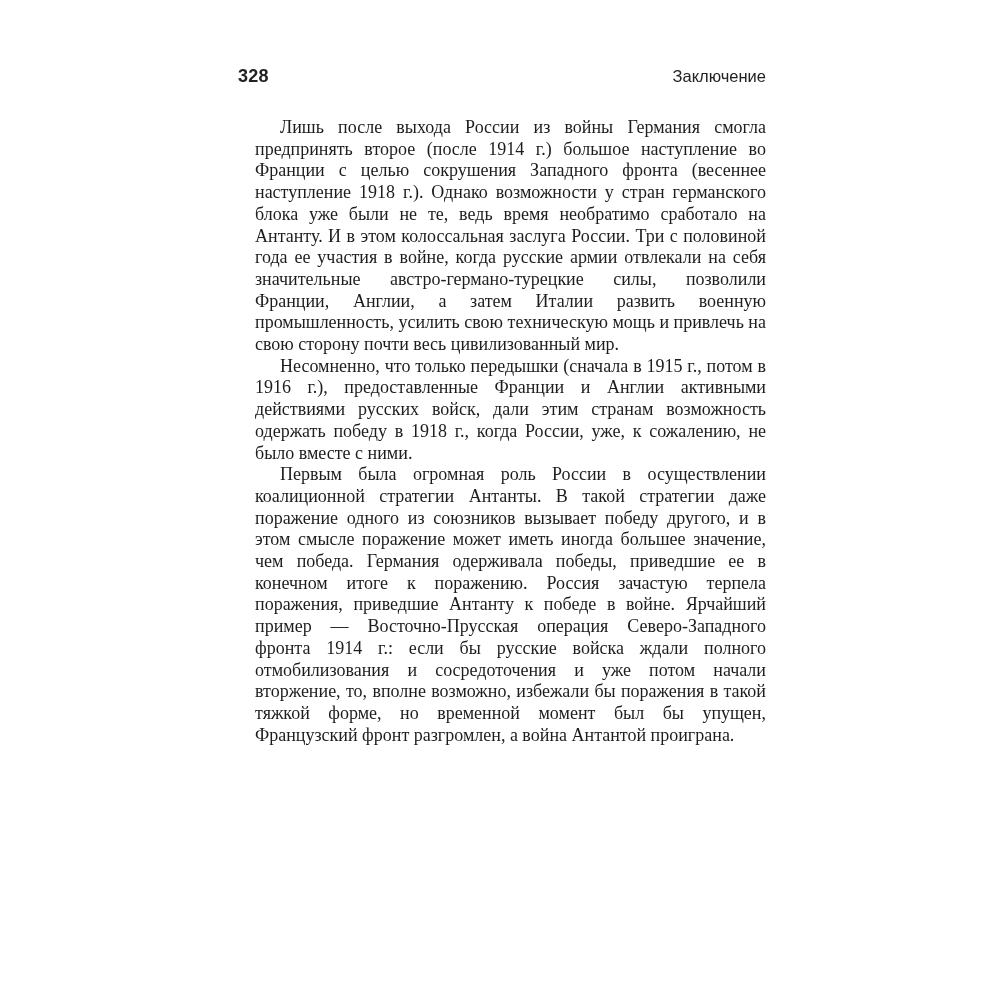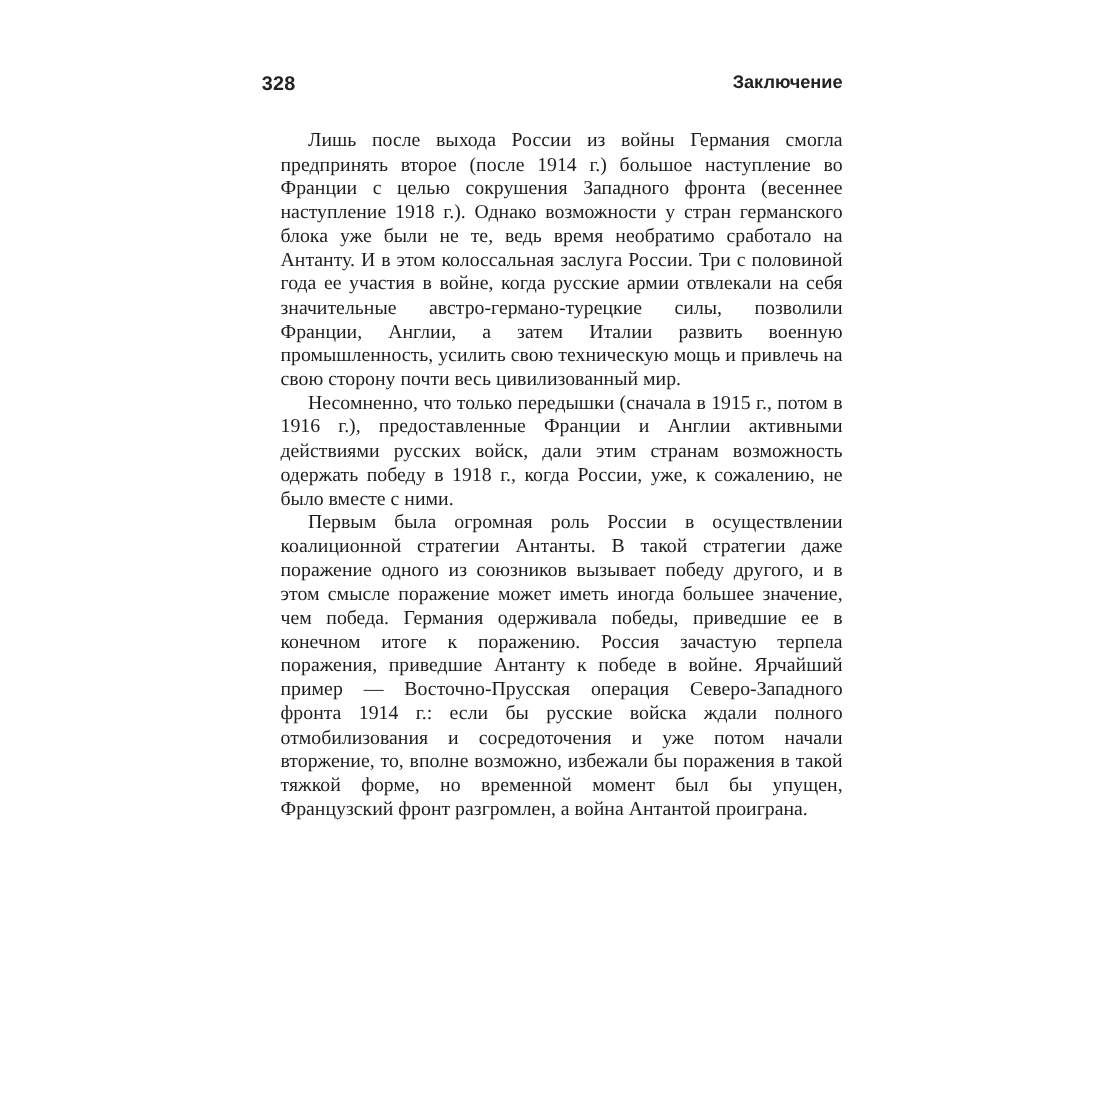--- a/index.html
+++ b/index.html
@@ -16,33 +16,33 @@
   }
   .text-block {
     position: absolute;
     left: 238px;
     top: 66px;
     width: 528px;
   }
   .running-header {
     display: flex;
     justify-content: space-between;
-    align-items: flex-start;
+    align-items: center;
     font-family: "Liberation Sans", "DejaVu Sans", sans-serif;
     color: #222222;
     margin-bottom: 30px;
   }
   .page-number {
     font-size: 18px;
     font-weight: 700;
     letter-spacing: 0.2px;
   }
   .running-title {
     font-size: 16.5px;
-    font-weight: 700;
+    font-weight: 400;
   }
   .body-text {
     font-family: "Liberation Serif", "DejaVu Serif", serif;
     font-size: 18px;
     line-height: 21.7px;
     color: #1d1d1d;
     text-align: justify;
     hyphens: auto;
     -webkit-hyphens: auto;
   }

